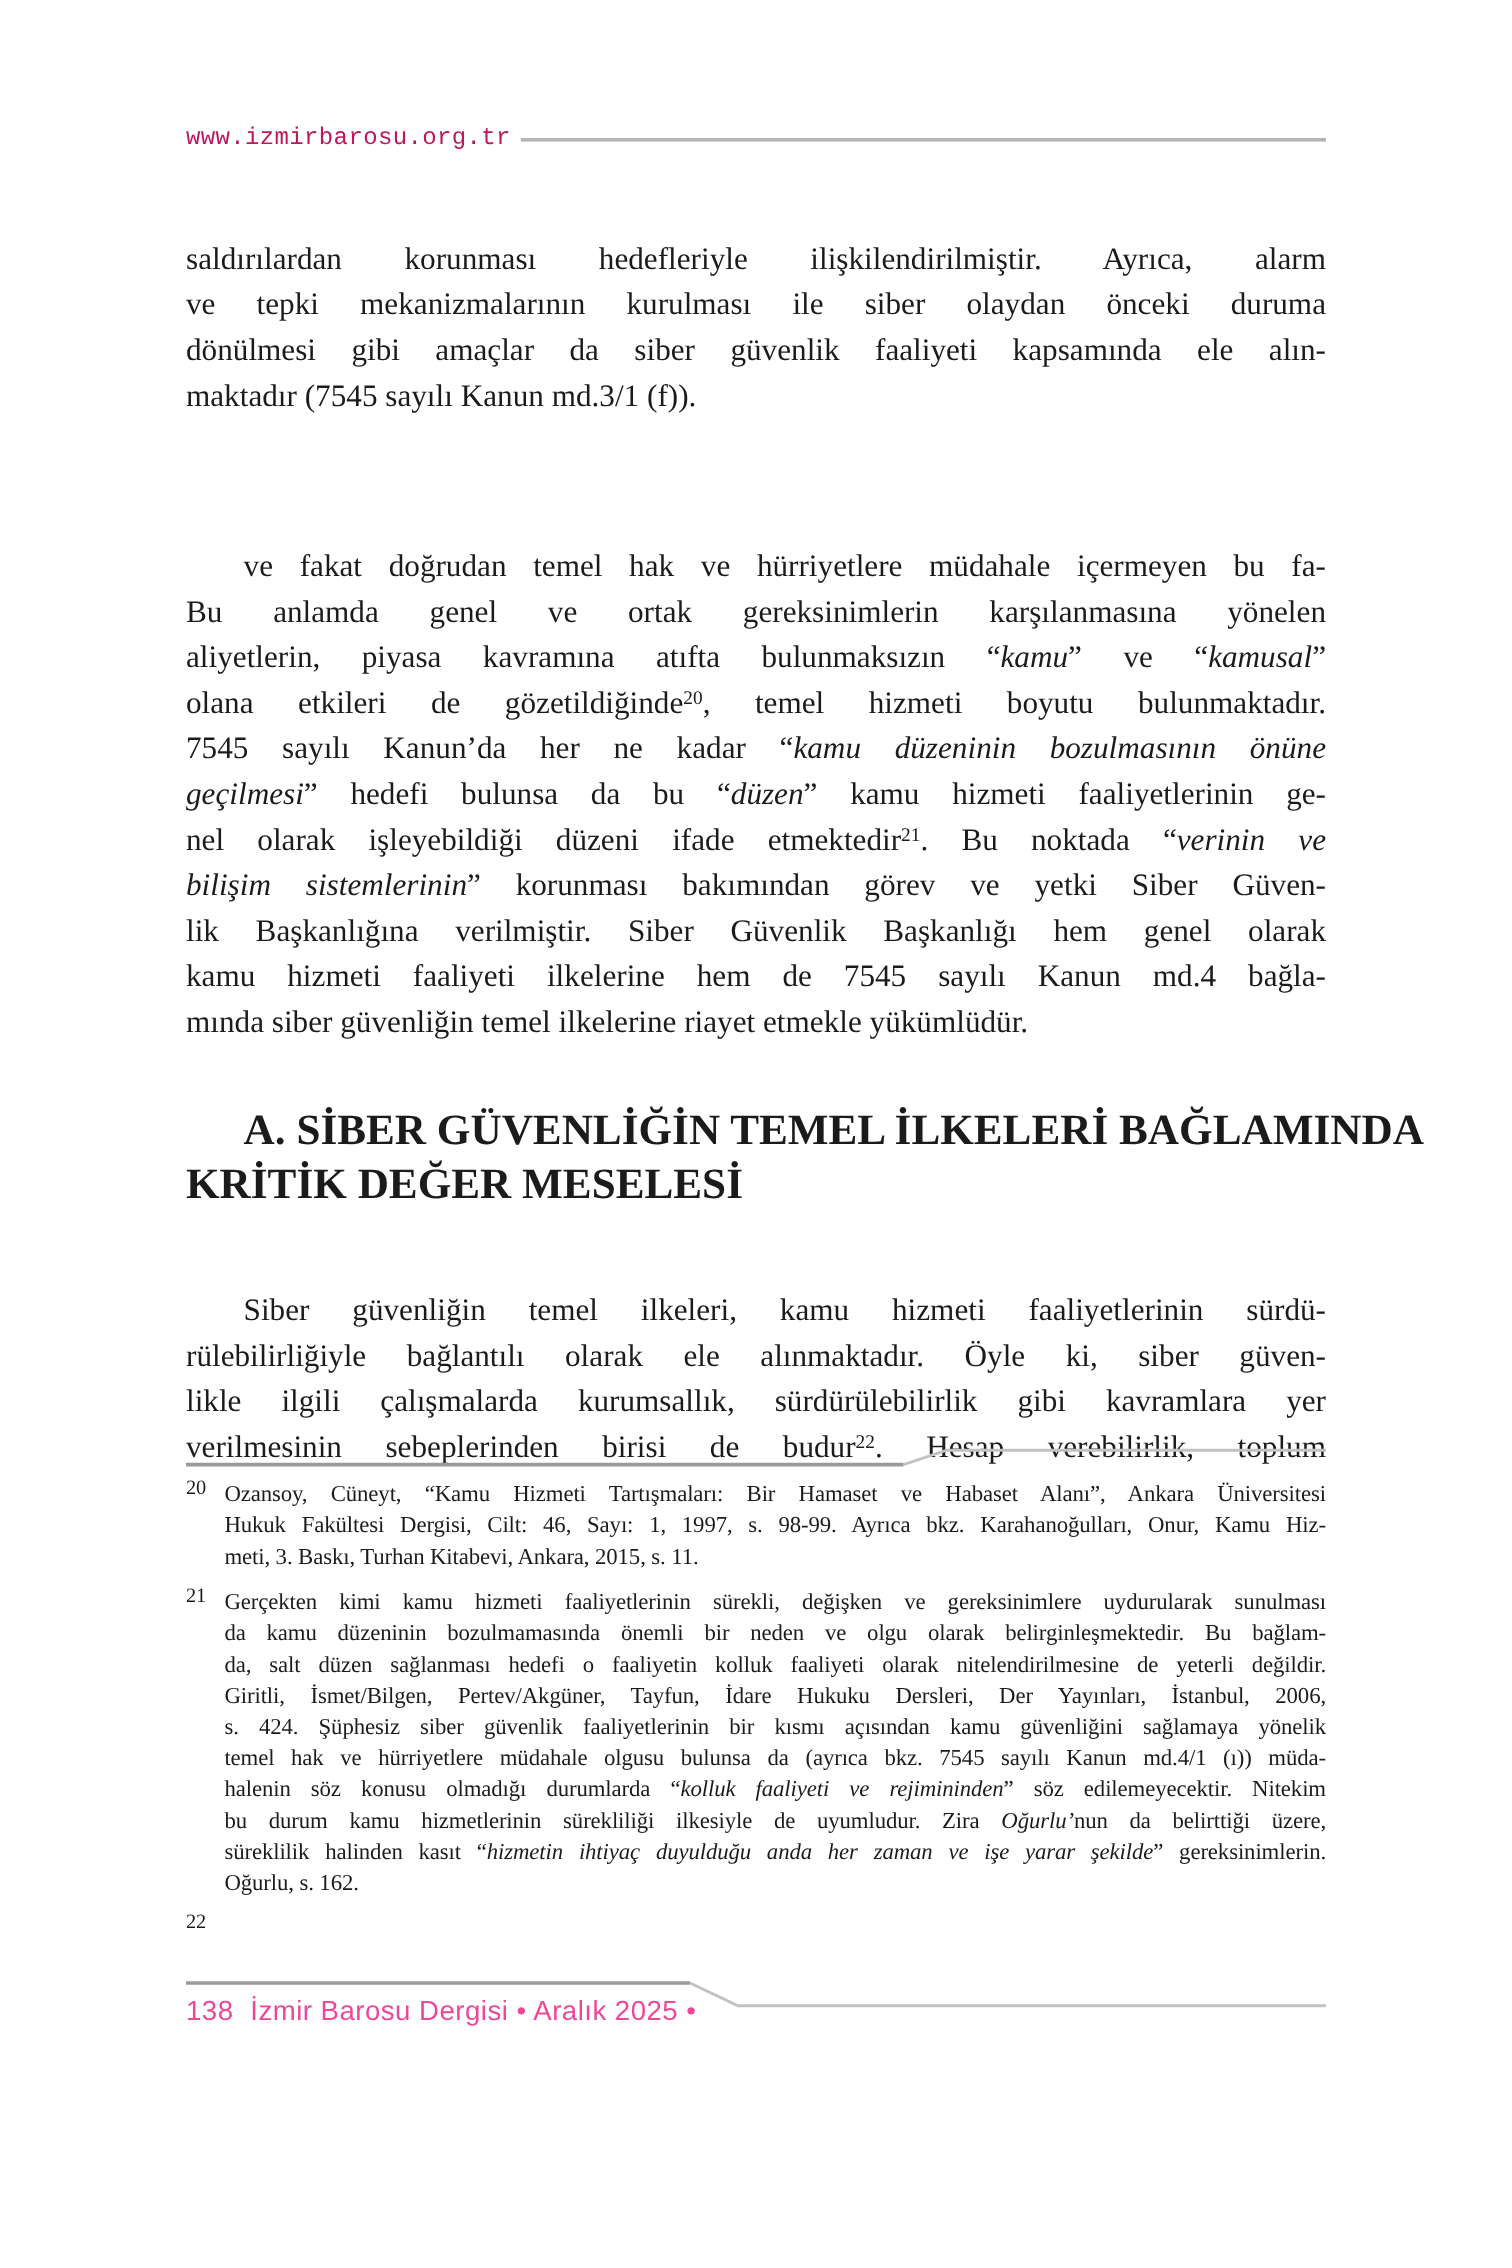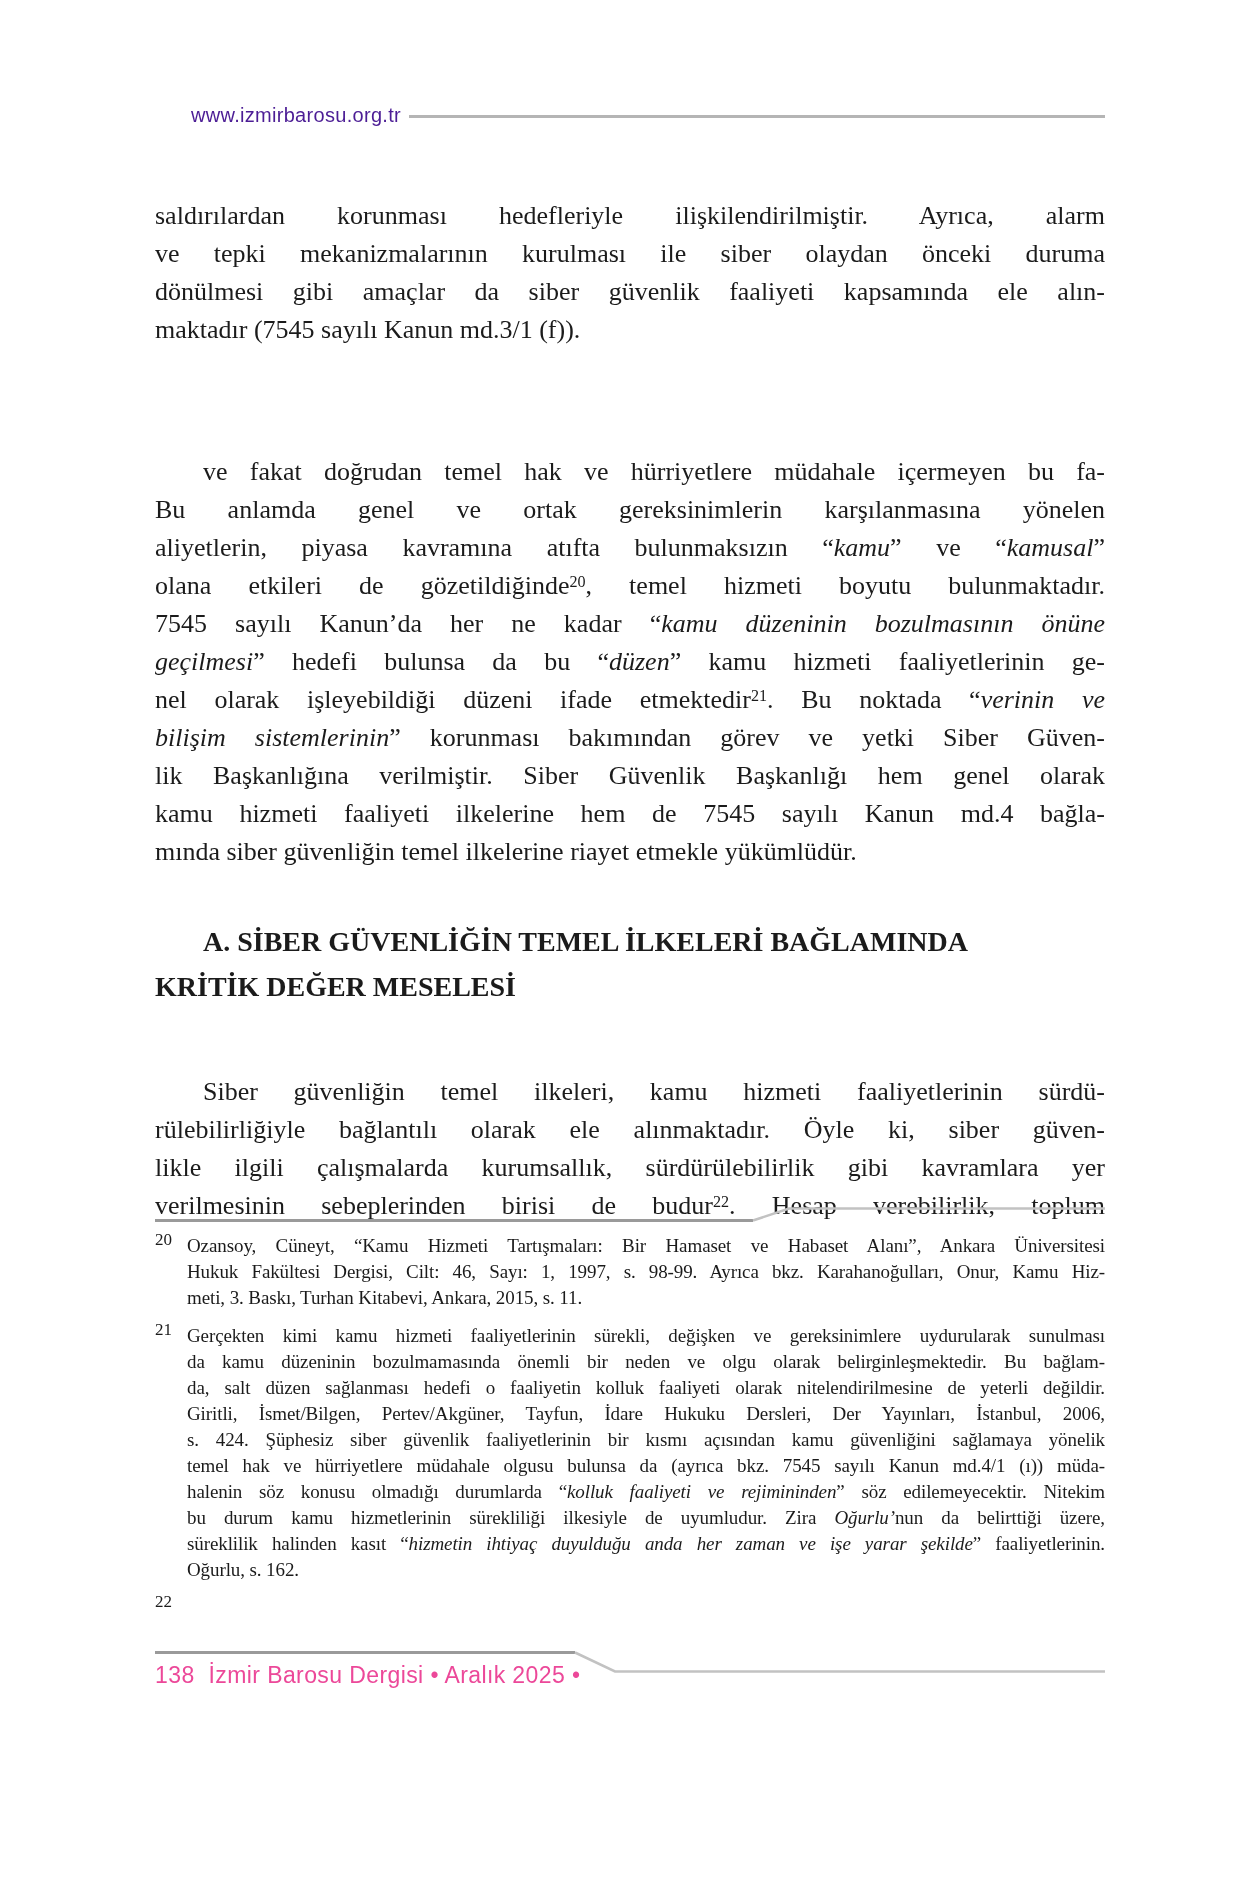--- a/index.html
+++ b/index.html
@@ -11,42 +11,41 @@
     font-family:"Liberation Serif",serif;
     color:#1b1b1b;
     overflow:hidden;
   }
   
   .page-header{
     position:absolute;top:104px;left:155px;width:950px;
     display:flex;align-items:center;
   }
   .header-url{
-    font-family:Liberation Sans, sans-serif;
-    font-size:20px;color:#4c1d95;letter-spacing:.3px;
+    font-family:Liberation Mono, monospace;
+    font-size:20px;color:#be185d;letter-spacing:.3px;
     white-space:nowrap;
-    margin-left:36px;
   }
   .header-rule{flex:1;height:3px;background:#b5b5b5;margin-left:8px;margin-top:2px;}
 
   
   .page-body{
     position:absolute;top:197px;left:155px;width:950px;
     font-size:26px;line-height:38px;
   }
   .block .line{
     text-align:justify;
     text-align-last:justify;
   }
   .block .line.last{text-align-last:left;}
   .block.indent .line:first-child{text-indent:48px;}
   .page-body .block:nth-child(2){margin-top:104px;}
   .page-body .block:nth-child(3){margin-top:48px;}
   .page-body .block:nth-child(4){margin-top:64px;}
-  .block.heading{font-weight:bold;font-size:28px;line-height:45px;}
+  .block.heading{font-weight:bold;font-size:36px;line-height:45px;}
   .block.heading .line{text-align:left;text-align-last:left;white-space:nowrap;}
   .it{font-style:italic;}
   .sup{font-size:62%;vertical-align:7px;line-height:0;}
 
   
   .fn-sep{position:absolute;top:1203px;left:155px;width:950px;height:24px;}
   
   .footnotes{
     position:absolute;top:1233px;left:155px;width:950px;
     font-size:19px;line-height:26px;letter-spacing:-0.1px;
@@ -128,21 +127,21 @@
         <span class="fn-num">21</span>
         <div class="fn-body">
           <div class="line"><span>Gerçekten kimi kamu hizmeti faaliyetlerinin sürekli, değişken ve gereksinimlere uydurularak sunulması</span></div>
           <div class="line"><span>da kamu düzeninin bozulmamasında önemli bir neden ve olgu olarak belirginleşmektedir. Bu bağlam-</span></div>
           <div class="line"><span>da, salt düzen sağlanması hedefi o faaliyetin kolluk faaliyeti olarak nitelendirilmesine de yeterli değildir.</span></div>
           <div class="line"><span>Giritli, İsmet/Bilgen, Pertev/Akgüner, Tayfun, İdare Hukuku Dersleri, Der Yayınları, İstanbul, 2006,</span></div>
           <div class="line"><span>s. 424. Şüphesiz siber güvenlik faaliyetlerinin bir kısmı açısından kamu güvenliğini sağlamaya yönelik</span></div>
           <div class="line"><span>temel hak ve hürriyetlere müdahale olgusu bulunsa da (ayrıca bkz. 7545 sayılı Kanun md.4/1 (ı)) müda-</span></div>
           <div class="line"><span>halenin söz konusu olmadığı durumlarda “</span><span class="it">kolluk faaliyeti ve rejimininden</span><span>” söz edilemeyecektir. Nitekim</span></div>
           <div class="line"><span>bu durum kamu hizmetlerinin sürekliliği ilkesiyle de uyumludur. Zira </span><span class="it">Oğurlu’</span><span>nun da belirttiği üzere,</span></div>
-          <div class="line"><span>süreklilik halinden kasıt “</span><span class="it">hizmetin ihtiyaç duyulduğu anda her zaman ve işe yarar şekilde</span><span>” faaliyetlerinin.</span></div>
+          <div class="line"><span>süreklilik halinden kasıt “</span><span class="it">hizmetin ihtiyaç duyulduğu anda her zaman ve işe yarar şekilde</span><span>” gereksinimlerin.</span></div>
           <div class="line last"><span>Oğurlu, s. 162.</span></div>
         </div>
       </div>
       <div class="footnote">
         <span class="fn-num">22</span>
         <div class="fn-body">
         </div>
       </div>
     </div>
 

